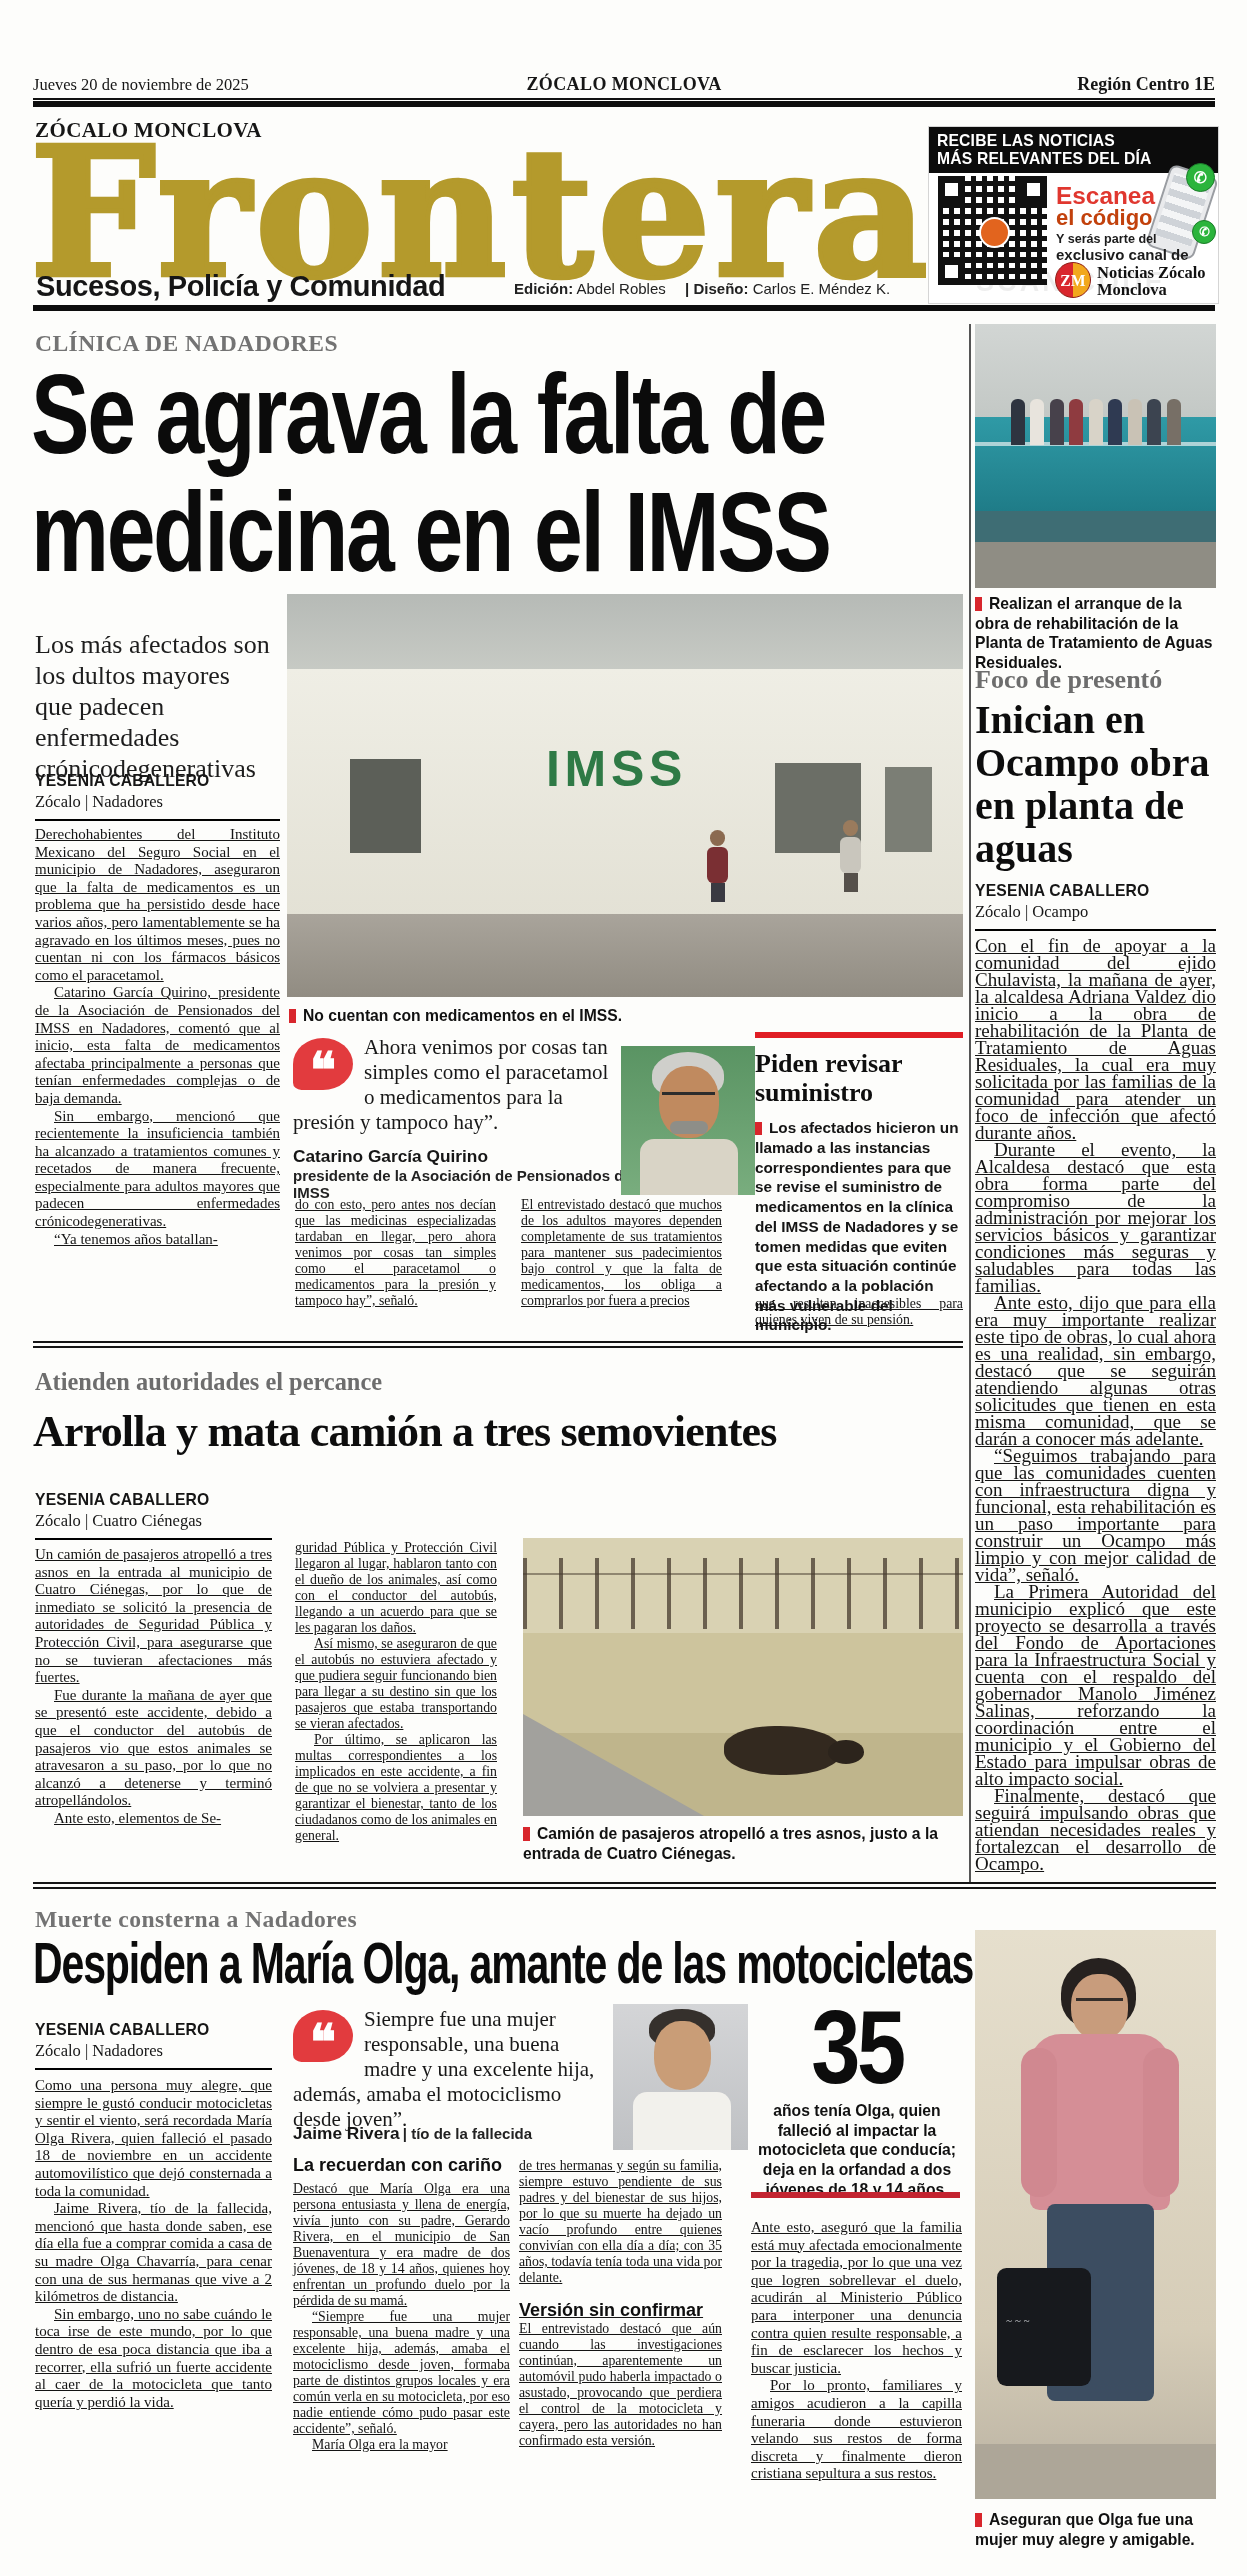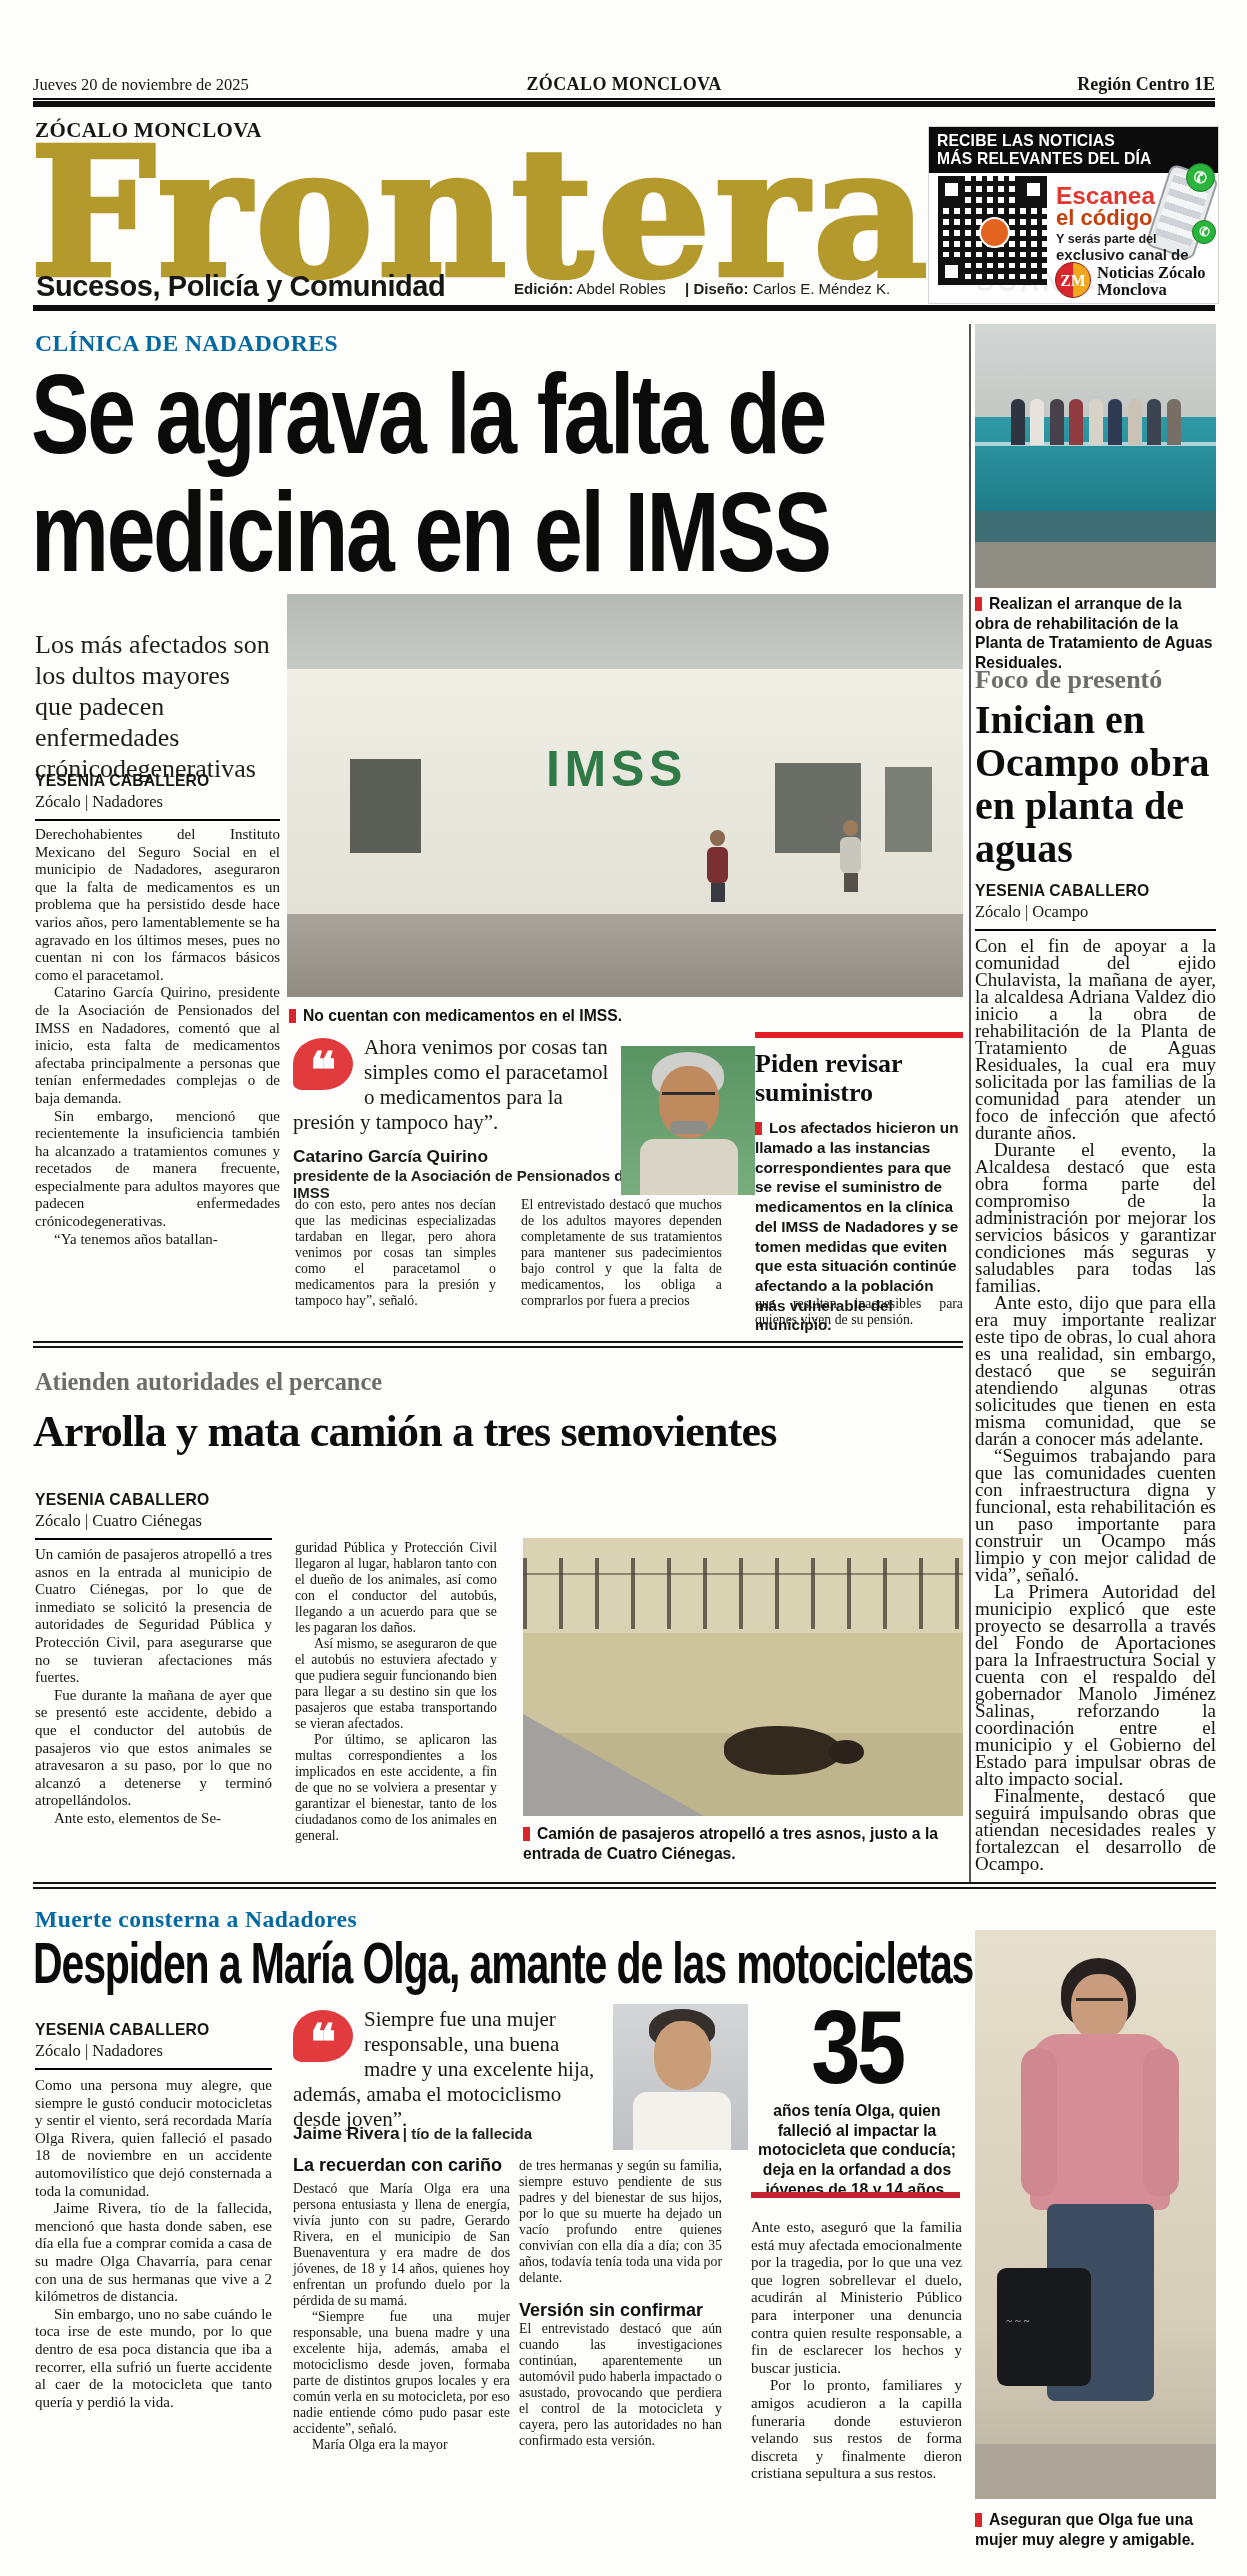--- a/index.html
+++ b/index.html
@@ -33,30 +33,30 @@
   .promo-sub{font:700 12.6px/15px "Liberation Sans",sans-serif;color:#1c1c1c;}
   .promo-sub2{font:800 15px/16.5px "Liberation Sans",sans-serif;color:#1c1c1c;}
   .zm-logo{width:36px;height:36px;border-radius:50%;background:linear-gradient(90deg,#d9262d 0 50%,#f2a81d 50% 100%);
            color:#fff;font:800 15.7px/36px "Liberation Serif",serif;text-align:center;border:1.6px solid #8e1c14;box-sizing:border-box;}
   .promo-brand{font:700 16.5px/17.3px "Liberation Serif",serif;color:#111;}
   .promo-wm{font:800 27px "Liberation Sans",sans-serif;color:rgba(0,0,0,.07);letter-spacing:3.1px;}
   .phone{position:absolute;right:11px;top:42px;width:46px;height:82px;background:#e9eaec;border:2.4px solid #9a9da2;border-radius:7.9px;transform:rotate(18deg);}
   .phone .scr{position:absolute;left:3.9px;top:6.3px;right:3.9px;bottom:11px;background:repeating-linear-gradient(0deg,#cfd3d8 0 7px,#f4f5f6 7px 14px);}
   .wa{position:absolute;width:27px;height:27px;border-radius:50%;background:#2bb43c;color:#fff;font:700 15.7px/27px "Liberation Sans",sans-serif;text-align:center;border:1.6px solid #1b7d2a;}
   
-  .kicker{font:800 23.6px "Liberation Serif",serif;letter-spacing:0.4px;color:#0369a1;}
+  .kicker{font:800 23.6px "Liberation Serif",serif;letter-spacing:0.4px;color:#737373;}
   .kicker-gray{font:700 26px "Liberation Serif",serif;color:#6d6d6d;}
   .hl-cond{font-family:"Liberation Sans",sans-serif;font-weight:900;color:#0b0b0b;
            letter-spacing:-3.1px;white-space:nowrap;transform:scaleX(.77);transform-origin:0 0;}
   .hl-serif{font-family:"Liberation Serif",serif;font-weight:700;color:#0d0d0d;}
   .deck{font:400 26px/31px "Liberation Serif",serif;color:#1d1d1d;}
   .byline-name{font:700 15.7px "Liberation Sans",sans-serif;letter-spacing:0.2px;}
   .byline-credit{font:400 16.5px "Liberation Serif",serif;margin-top:2.4px;}
   .byline-rule{height:1.6px;background:#000;margin-top:7px;}
-  .body-col{font:400 15px/17.6px "Liberation Serif",serif;text-align:justify;color:#141414;}
+  .body-col{font:400 15px/17.6px "Liberation Serif",serif;text-align:justify;color:#141414;text-decoration:underline;}
   .body-col p{margin:0;}
   .body-col p+p{text-indent:19px;}
   .small-col{font-size:13.8px;line-height:16px;}
   .cap{font:700 15.7px/19.7px "Liberation Sans",sans-serif;color:#111;}
   .tick{display:inline-block;width:7px;height:13.4px;background:#d8262c;margin-right:7px;vertical-align:-1.6px;}
   .q-glyph{float:left;width:60px;height:52px;margin:3.1px 11px 4.7px 0;background:#e23b3e;color:#fff;
            border-radius:50% 50% 50% 14%;text-align:center;font:700 49px/66px "Liberation Serif",serif;overflow:hidden;}
   .quote-text{font:400 21px/25px "Liberation Serif",serif;color:#181818;}
   .q-author{font:700 17.3px "Liberation Sans",sans-serif;}
   .q-role{font:700 15px "Liberation Sans",sans-serif;color:#222;}

